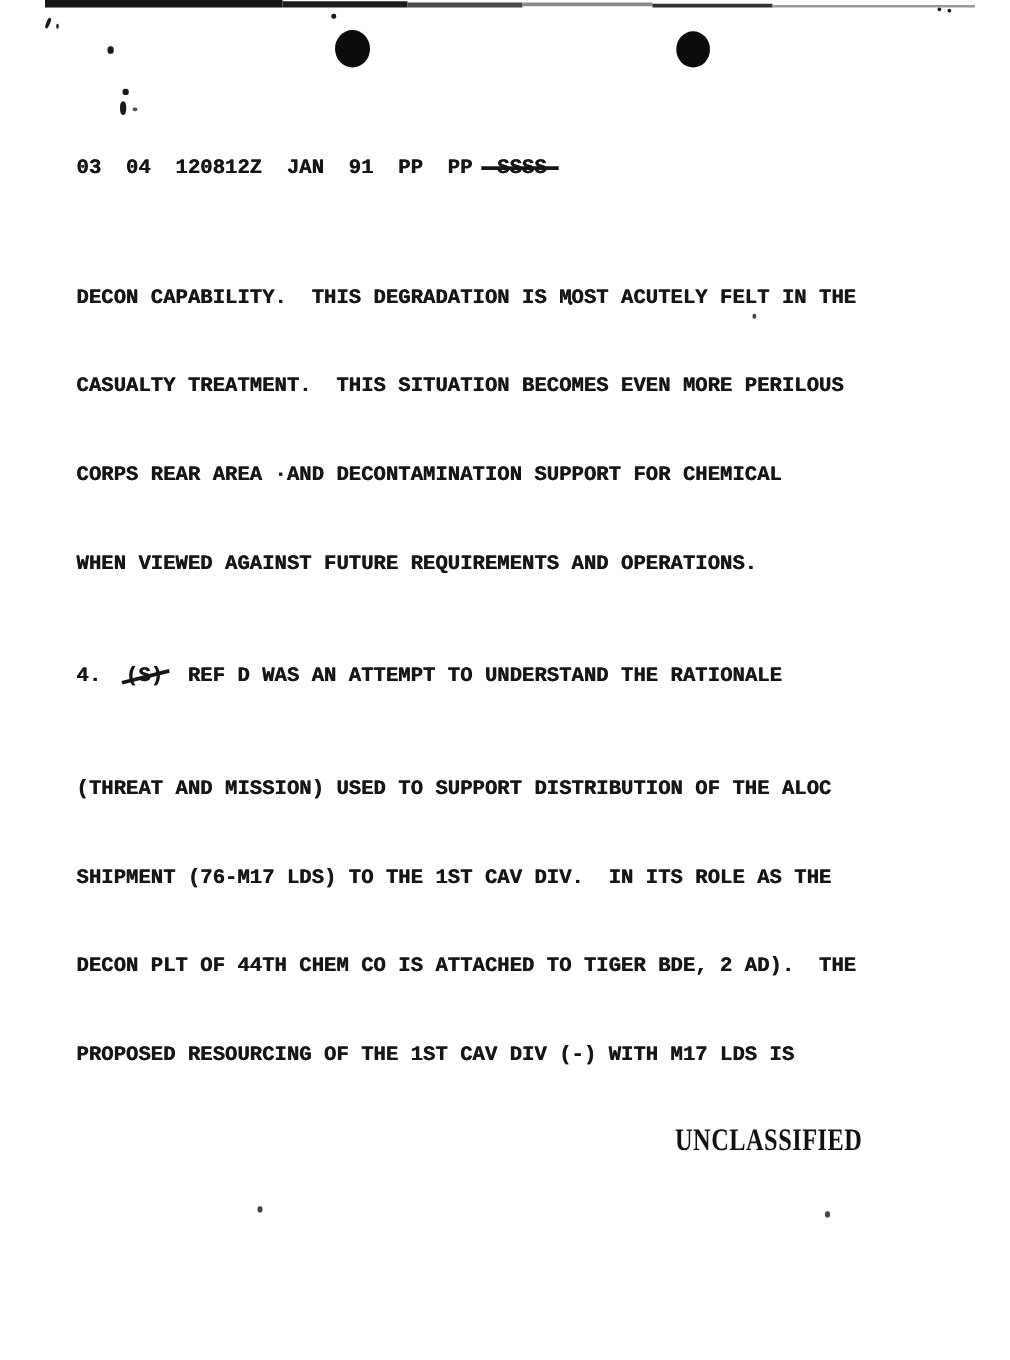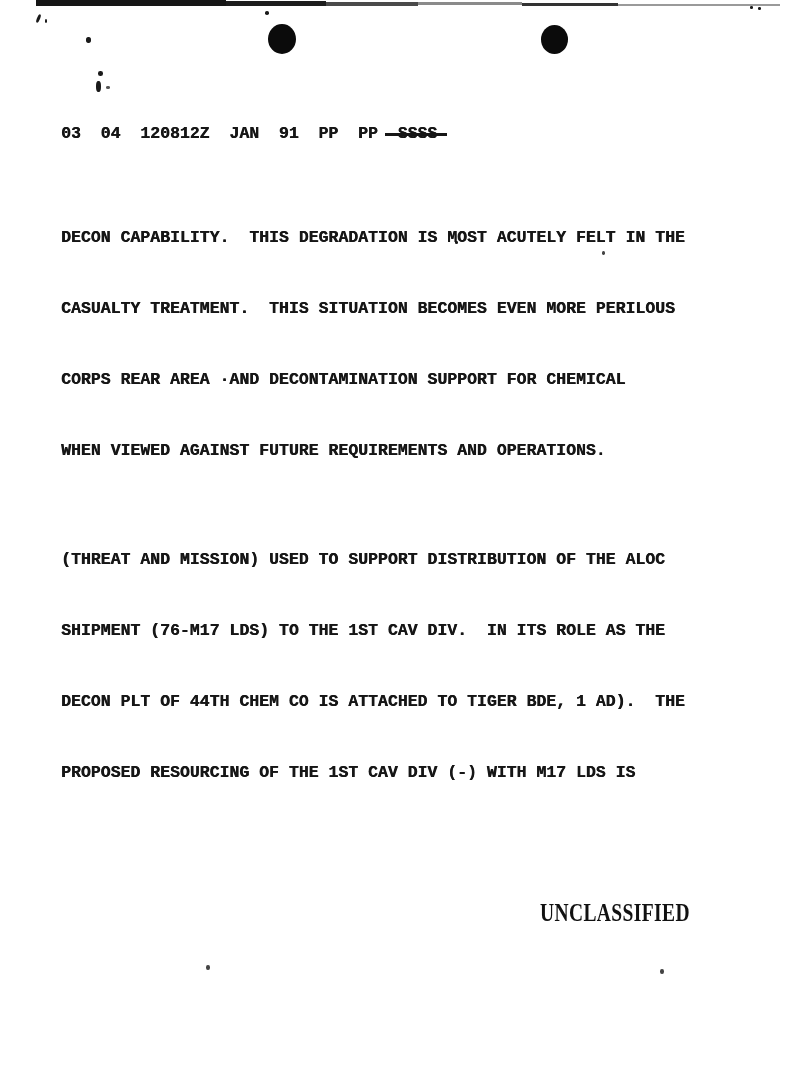--- a/index.html
+++ b/index.html
@@ -94,24 +94,25 @@
   <div class="speck sp13"></div>
 
   <div class="header-line typed"><span>03  04  120812Z  JAN  91  PP  PP  </span><span class="struck-h">SSSS</span></div>
 
   <div class="doc typed">
     <div class="line">DECON CAPABILITY.  THIS DEGRADATION IS MOST ACUTELY FELT IN THE</div>
     <div class="line">CASUALTY TREATMENT.  THIS SITUATION BECOMES EVEN MORE PERILOUS</div>
     <div class="line">CORPS REAR AREA ·AND DECONTAMINATION SUPPORT FOR CHEMICAL</div>
     <div class="line">WHEN VIEWED AGAINST FUTURE REQUIREMENTS AND OPERATIONS.</div>
 
+    <div class="line"><span>4.  </span><span class="struck">(S)</span><span>  REF D WAS AN ATTEMPT TO UNDERSTAND THE RATIONALE</span></div>
 
     <div class="line">(THREAT AND MISSION) USED TO SUPPORT DISTRIBUTION OF THE ALOC</div>
     <div class="line">SHIPMENT (76-M17 LDS) TO THE 1ST CAV DIV.  IN ITS ROLE AS THE</div>
-    <div class="line">DECON PLT OF 44TH CHEM CO IS ATTACHED TO TIGER BDE, 1 AD).  THE</div>
+    <div class="line">DECON PLT OF 44TH CHEM CO IS ATTACHED TO TIGER BDE, 2 AD).  THE</div>
     <div class="line">PROPOSED RESOURCING OF THE 1ST CAV DIV (-) WITH M17 LDS IS</div>
 
     
 
     
     
     
     
 
     

